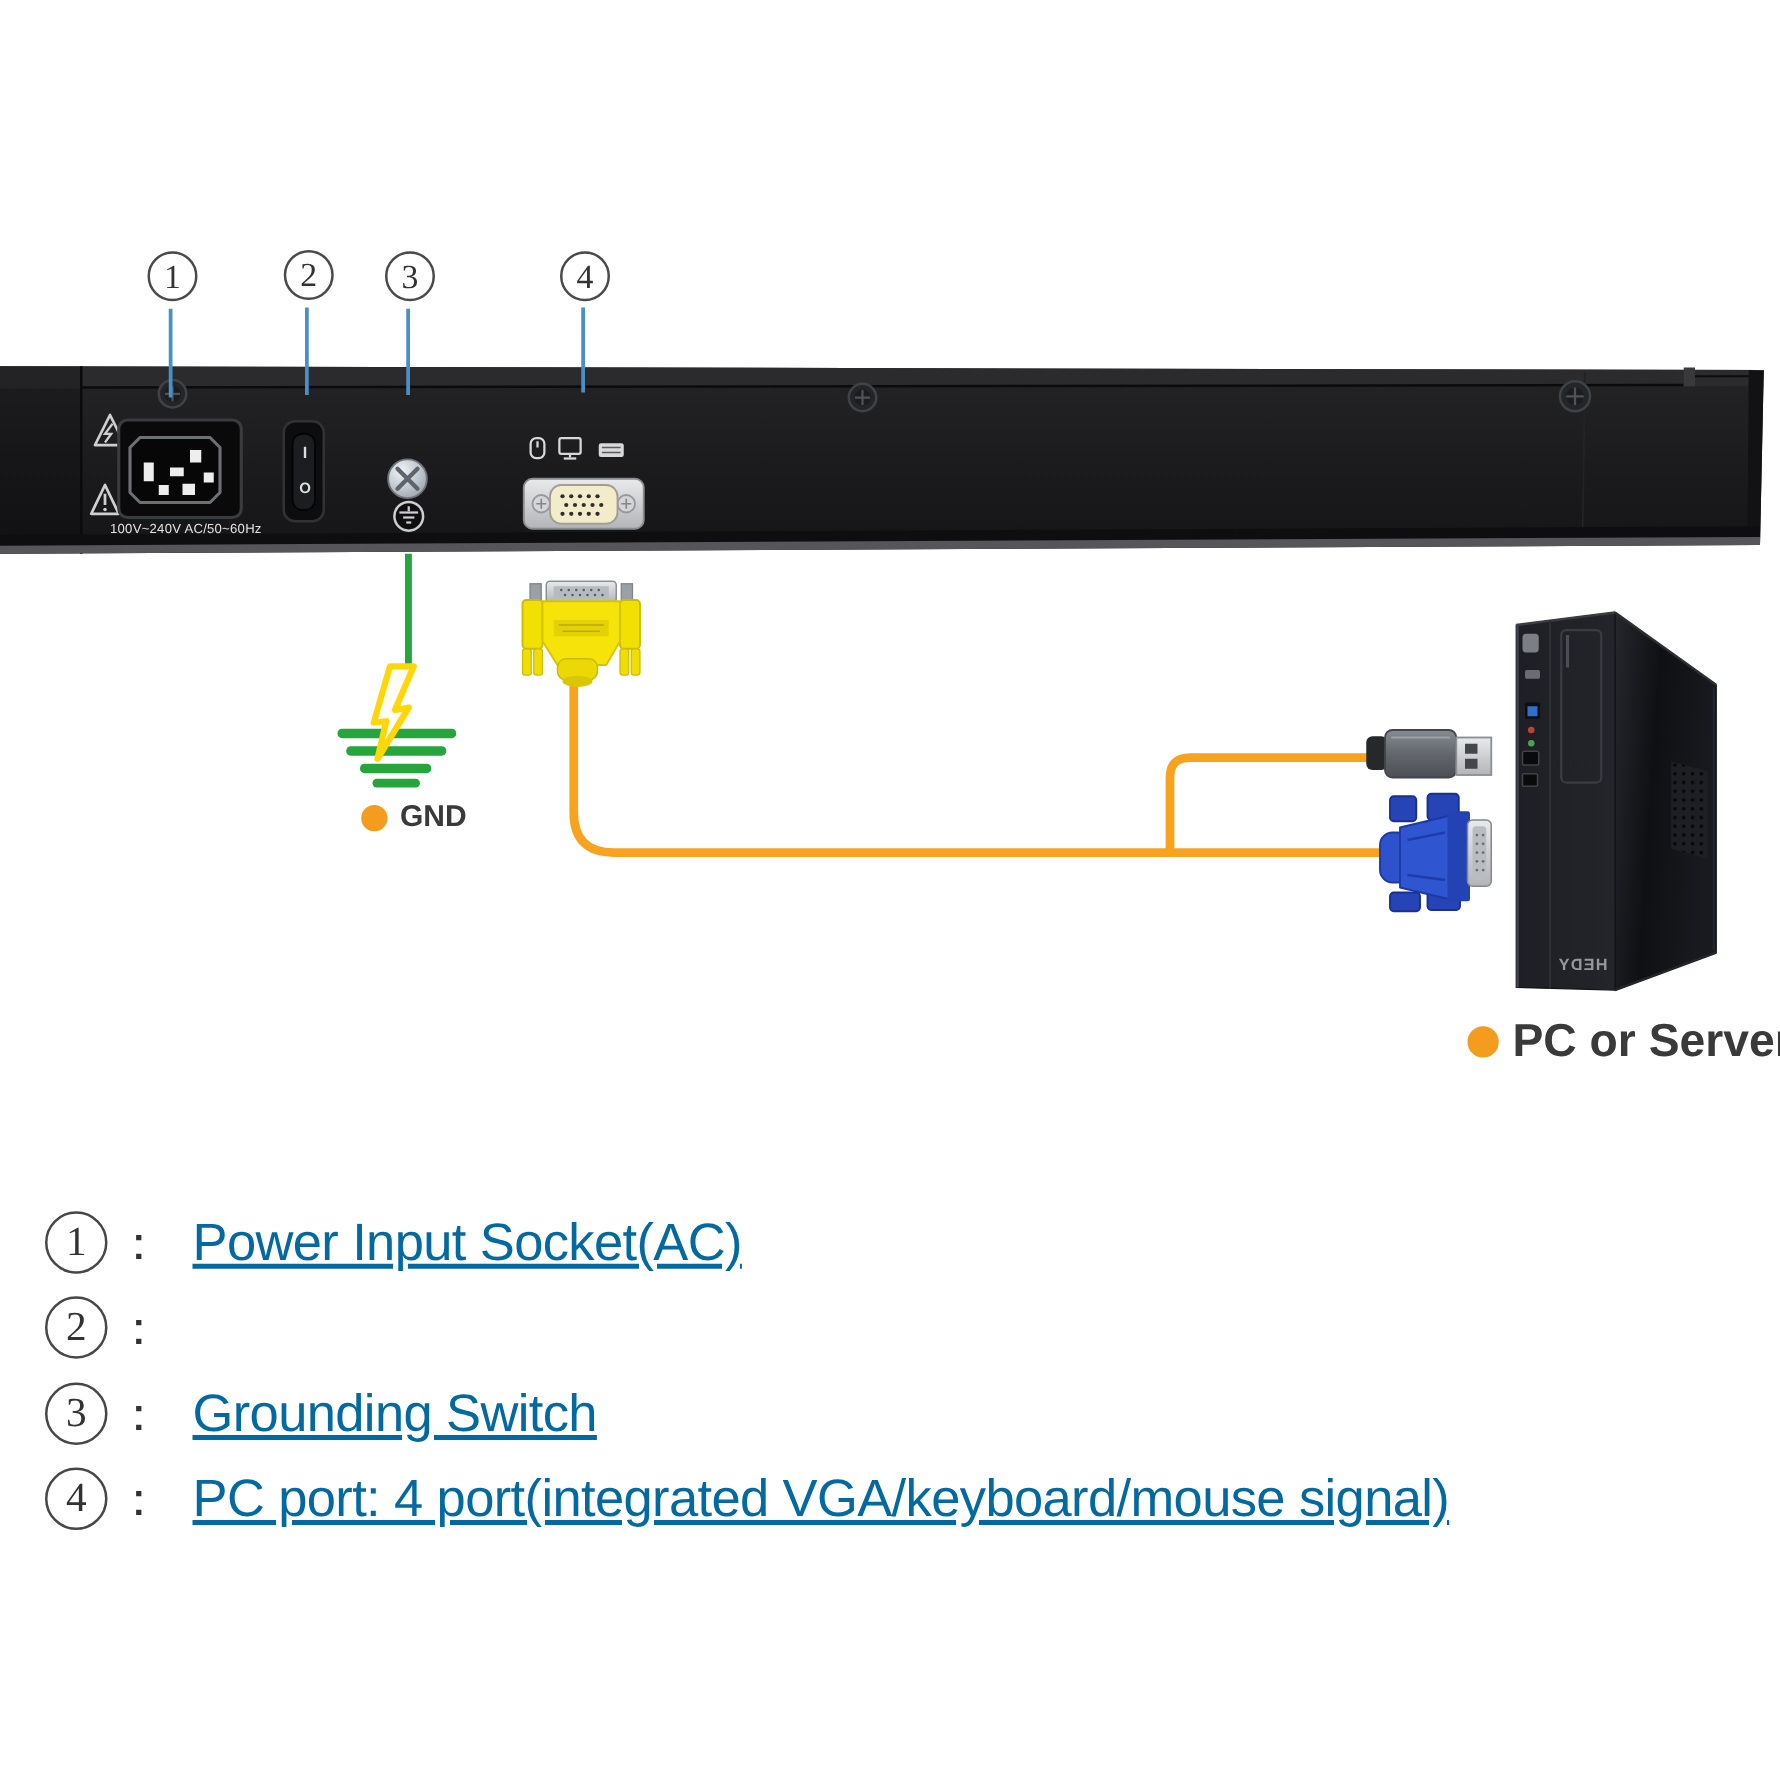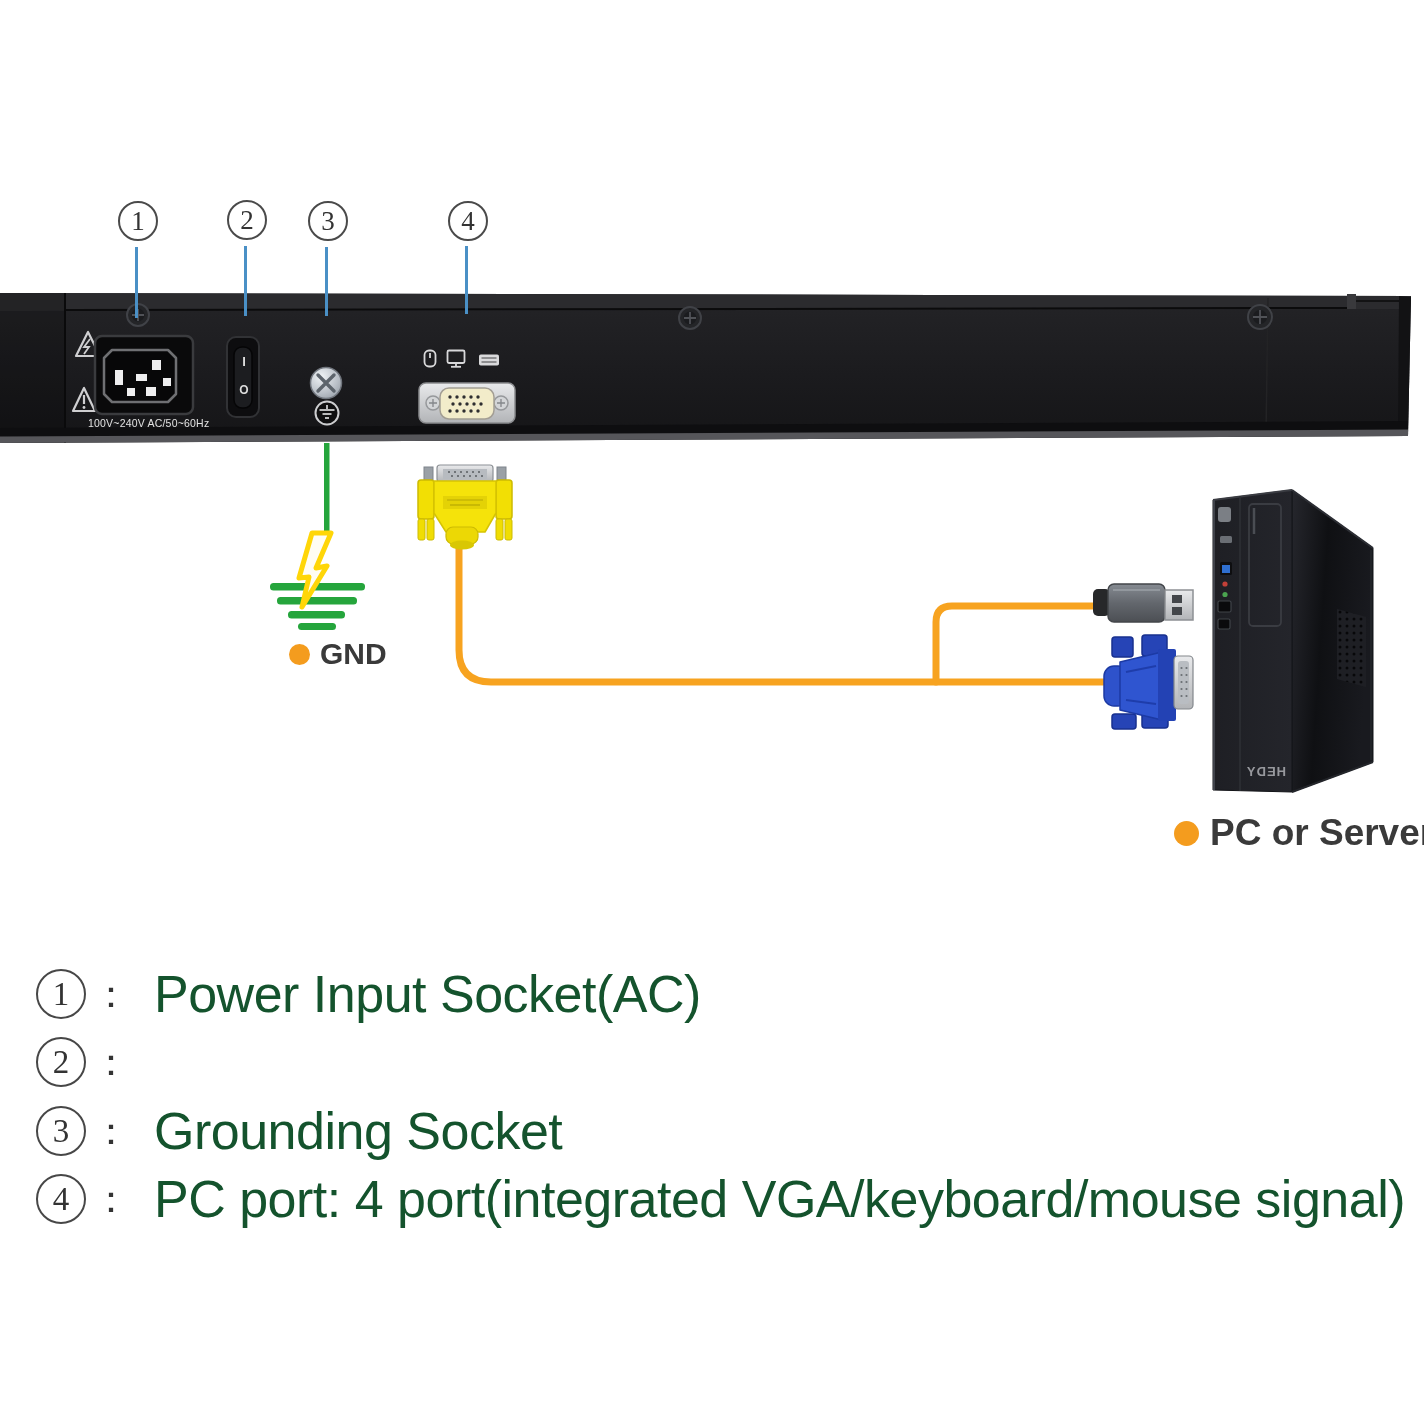--- a/index.html
+++ b/index.html
@@ -20,39 +20,39 @@
   .swmark{position:absolute;width:16px;text-align:center;color:#dcdcdc;font-weight:bold;}
   .swmark.on{left:236px;top:354px;font-size:13px;}
   .swmark.off{left:236px;top:383px;font-size:12px;}
 
   
   .lab{position:absolute;display:flex;align-items:center;}
   .bullet{border-radius:50%;background:#f49c1e;flex:0 0 auto;}
   .lab .txt{color:#3a3a3a;font-weight:600;white-space:nowrap;}
   .lab-gnd{left:289px;top:633px;height:42px;gap:10px;}
   .lab-gnd .bullet{width:21px;height:21px;}
-  .lab-gnd .txt{font-size:30px;}
+  .lab-gnd .txt{font-size:24px;}
   .lab-cable{left:665px;top:706px;height:50px;gap:12px;}
   .lab-cable .bullet{width:25px;height:25px;}
   .lab-cable .txt{font-size:37px;}
   .lab-pc{left:1174px;top:808px;height:50px;gap:11px;}
   .lab-pc .bullet{width:25px;height:25px;}
   .lab-pc .txt{font-size:37px;}
 
   .brand{position:absolute;left:1236px;top:764px;width:60px;text-align:center;
          font-size:13px;font-weight:bold;color:#97989d;letter-spacing:1px;
          transform:scaleX(-1);}
 
   
   .legend-row{position:absolute;left:36px;height:52px;display:flex;align-items:center;}
   .legend-num{width:46px;height:46px;border:2.5px solid #474747;border-radius:50%;
               display:flex;align-items:center;justify-content:center;
               font-family:"Liberation Serif", serif;font-size:33px;color:#333;flex:0 0 auto;}
   .legend-sep{font-size:38px;color:#333;margin-left:6px;}
-  .legend-txt{font-size:52px;color:#14532d;margin-left:24px;letter-spacing:-0.5px;white-space:nowrap;}
+  .legend-txt{font-size:42px;color:#0369a1;margin-left:24px;letter-spacing:-0.5px;white-space:nowrap;text-decoration:underline;}
 </style>
 </head>
 <body>
 
 <div class="stage">
 
   <svg width="1424" height="1424" viewBox="0 0 1424 1424">
     <defs>
       <linearGradient id="pg" x1="0" y1="0" x2="0" y2="1">
         <stop offset="0" stop-color="#242427"></stop>
@@ -365,21 +365,21 @@
     <span class="legend-sep">：</span>
     <span class="legend-txt">Power Input Socket(AC)</span>
   </div>
   <div class="legend-row" style="top:1036px;">
     <span class="legend-num">2</span>
     <span class="legend-sep">：</span>
   </div>
   <div class="legend-row" style="top:1105px;">
     <span class="legend-num">3</span>
     <span class="legend-sep">：</span>
-    <span class="legend-txt">Grounding Socket</span>
+    <span class="legend-txt">Grounding Switch</span>
   </div>
   <div class="legend-row" style="top:1173px;">
     <span class="legend-num">4</span>
     <span class="legend-sep">：</span>
     <span class="legend-txt">PC port: 4 port(integrated VGA/keyboard/mouse signal)</span>
   </div>
 
 </div>
 
 </body></html>

